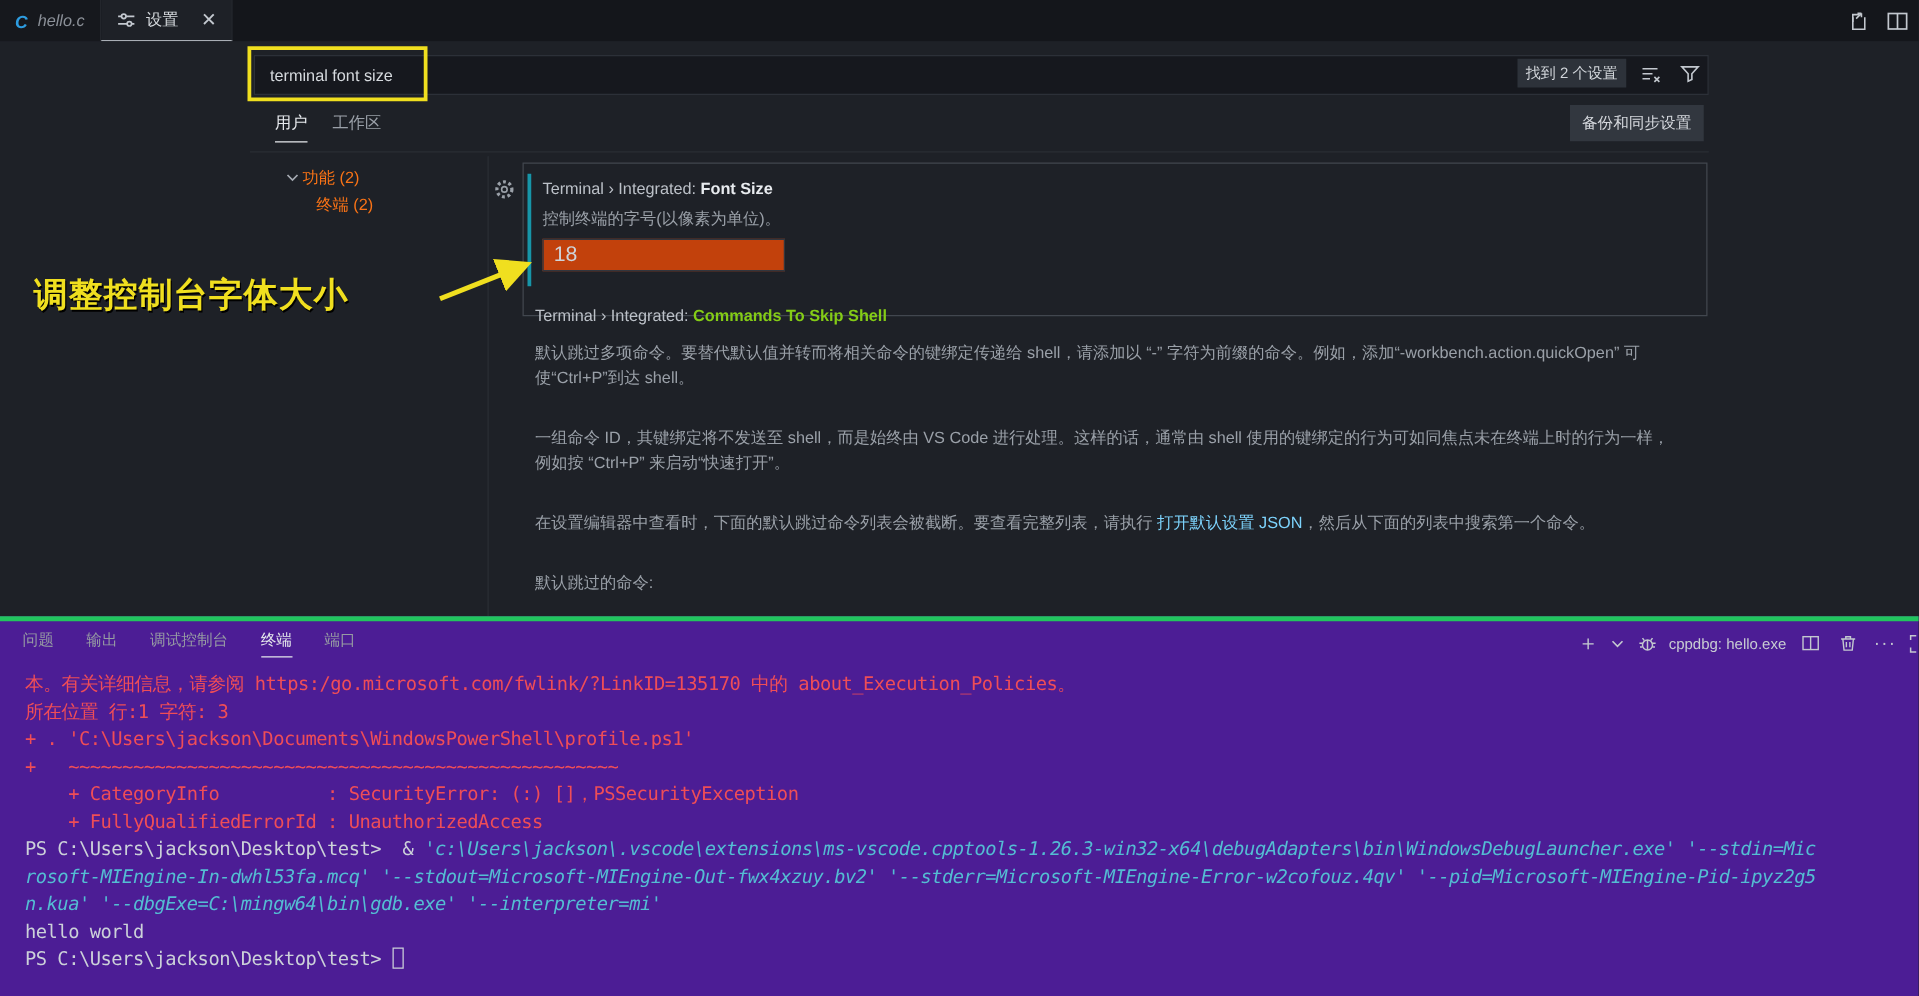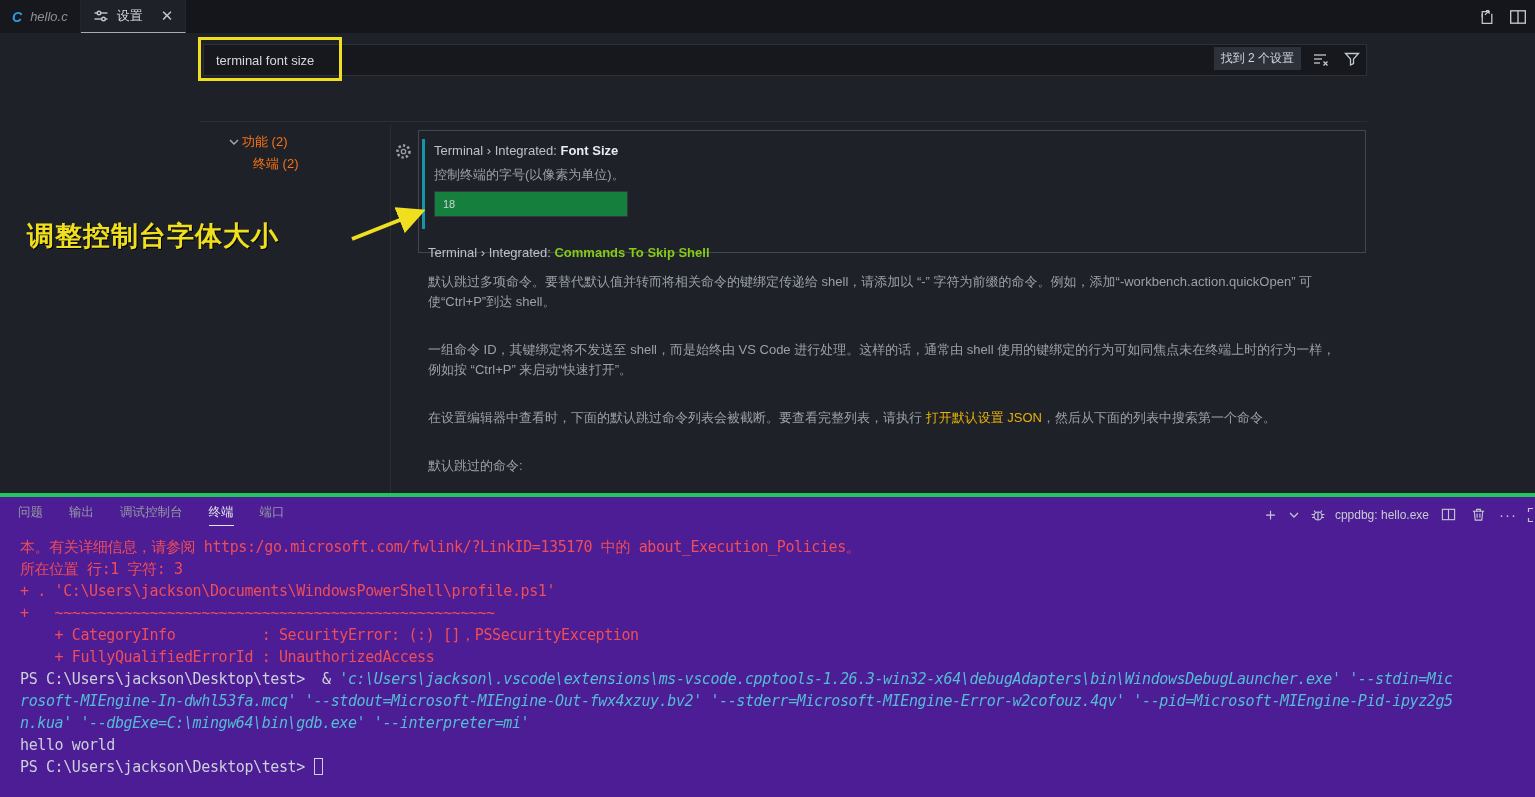--- a/index.html
+++ b/index.html
@@ -51,29 +51,29 @@
 
   .gear-wrap { position:absolute; left:392px; top:107px; }
 
   .setting-row1 { position:absolute; left:418px; top:97px; width:948px; height:123px;
     border:1px solid #42474f; background:#1e2127; }
   .modified-bar { position:absolute; left:3px; top:8px; width:3px; height:90px; background:#1795a8; }
   .setting-title { position:absolute; left:15px; top:12px; font-size:13px; color:#bcc1c8; }
   .setting-title b { color:#e8ebef; }
   .setting-desc { position:absolute; left:15px; top:35px; font-size:13px; color:#9aa0a8; }
   .value-input { position:absolute; left:15px; top:60px; width:194px; height:26px;
-    background:#15803d; border:1px solid #32363e; color:#cfd3d9; font-size:11px;
+    background:#c2410c; border:1px solid #32363e; color:#cfd3d9; font-size:17px;
     padding:0 8px; outline:none; font-family:inherit; }
 
   .setting-row2 { position:absolute; left:418px; top:212px; width:948px; }
   .setting-row2 .title2 { font-size:13px; color:#bcc1c8; padding-left:10px; }
   .setting-row2 .title2 b { color:#84cc16; }
   .paras { padding-left:10px; margin-top:12px; width:930px; }
   .setting-desc-para { font-size:13px; color:#9aa0a8; line-height:20px; margin-bottom:28px; }
-  .desc-link { color:#eab308; cursor:pointer; }
+  .desc-link { color:#7dd3fc; cursor:pointer; }
 
   
   .annotation-label { position:absolute; left:27px; top:218px; font-size:27px; font-weight:bold;
     color:#f0df1f; letter-spacing:1px; text-shadow:1px 1px 0 #000; z-index:30; white-space:nowrap; }
   .arrow-svg { position:absolute; inset:0; width:1535px; height:797px; pointer-events:none; z-index:30; }
 
   
   .panel { position:absolute; left:0; top:493px; width:1535px; height:304px;
     background:#4c1d95; border-top:4px solid #22c55e; }
   .panel-header { position:absolute; left:0; top:0; width:1535px; height:35px; display:flex; align-items:center; }
@@ -150,20 +150,25 @@
         </svg>
       </span>
       <span class="icon-btn">
         <svg width="16" height="16" viewBox="0 0 16 16" fill="none" stroke="#c3c8cf" stroke-width="1.3">
           <path d="M1.5 2.5h13l-5 5.5v4.5l-3 1.5V8z"></path>
         </svg>
       </span>
     </div>
     <div class="yellow-box"></div>
 
+    <div class="scope-row">
+      <span class="scope-tab active scope-user">用户</span>
+      <span class="scope-tab scope-workspace">工作区</span>
+      <button class="sync-btn">备份和同步设置</button>
+    </div>
     <div class="header-rule"></div>
 
     <div class="toc">
       <div class="toc-item">
         <span class="toc-chevron">
           <svg width="10" height="10" viewBox="0 0 10 10" fill="none" stroke="#a6abb3" stroke-width="1.4">
               <polyline points="1,3 5,7 9,3"></polyline>
             </svg>
         </span>
         <span>功能 (2)</span>

